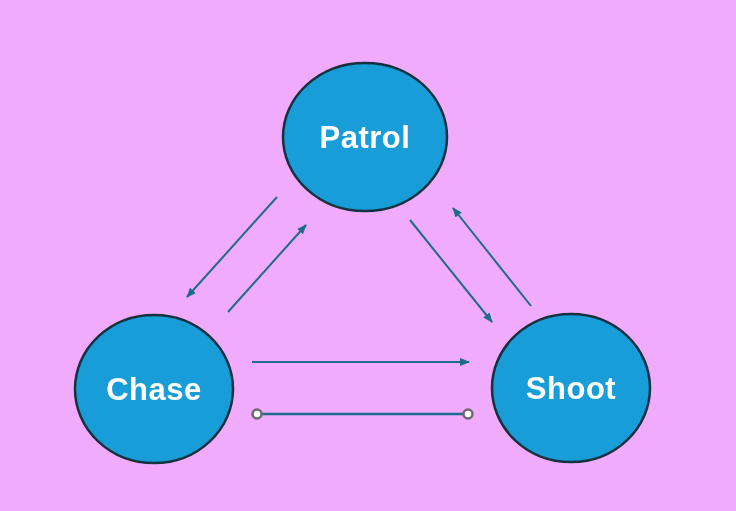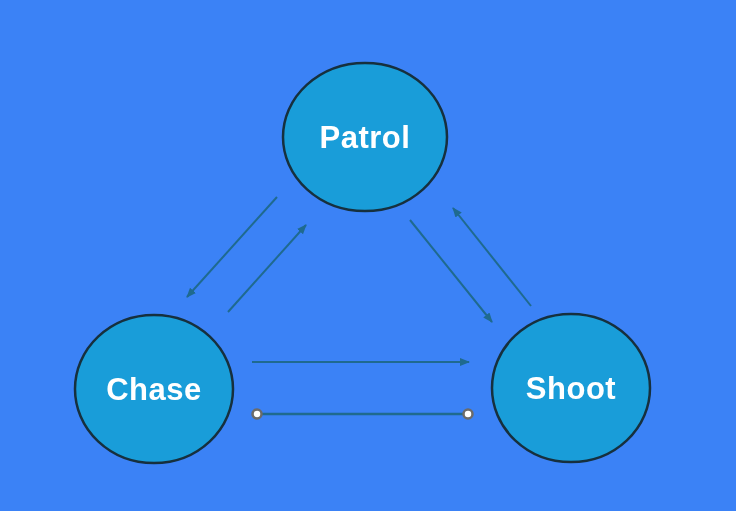--- a/index.html
+++ b/index.html
@@ -5,21 +5,21 @@
   html, body {
     margin: 0;
     padding: 0;
     background: #ffffff;
     font-family: "Liberation Sans", sans-serif;
   }
   .canvas {
     position: relative;
     width: 736px;
     height: 511px;
-    background: #3b82f6;
+    background: #f0abfc;
     overflow: hidden;
   }
   svg { display: block; }
   .node-label {
     font-family: "Liberation Sans", sans-serif;
     font-weight: bold;
     font-size: 31px;
     letter-spacing: 0.5px;
   }
 </style>

